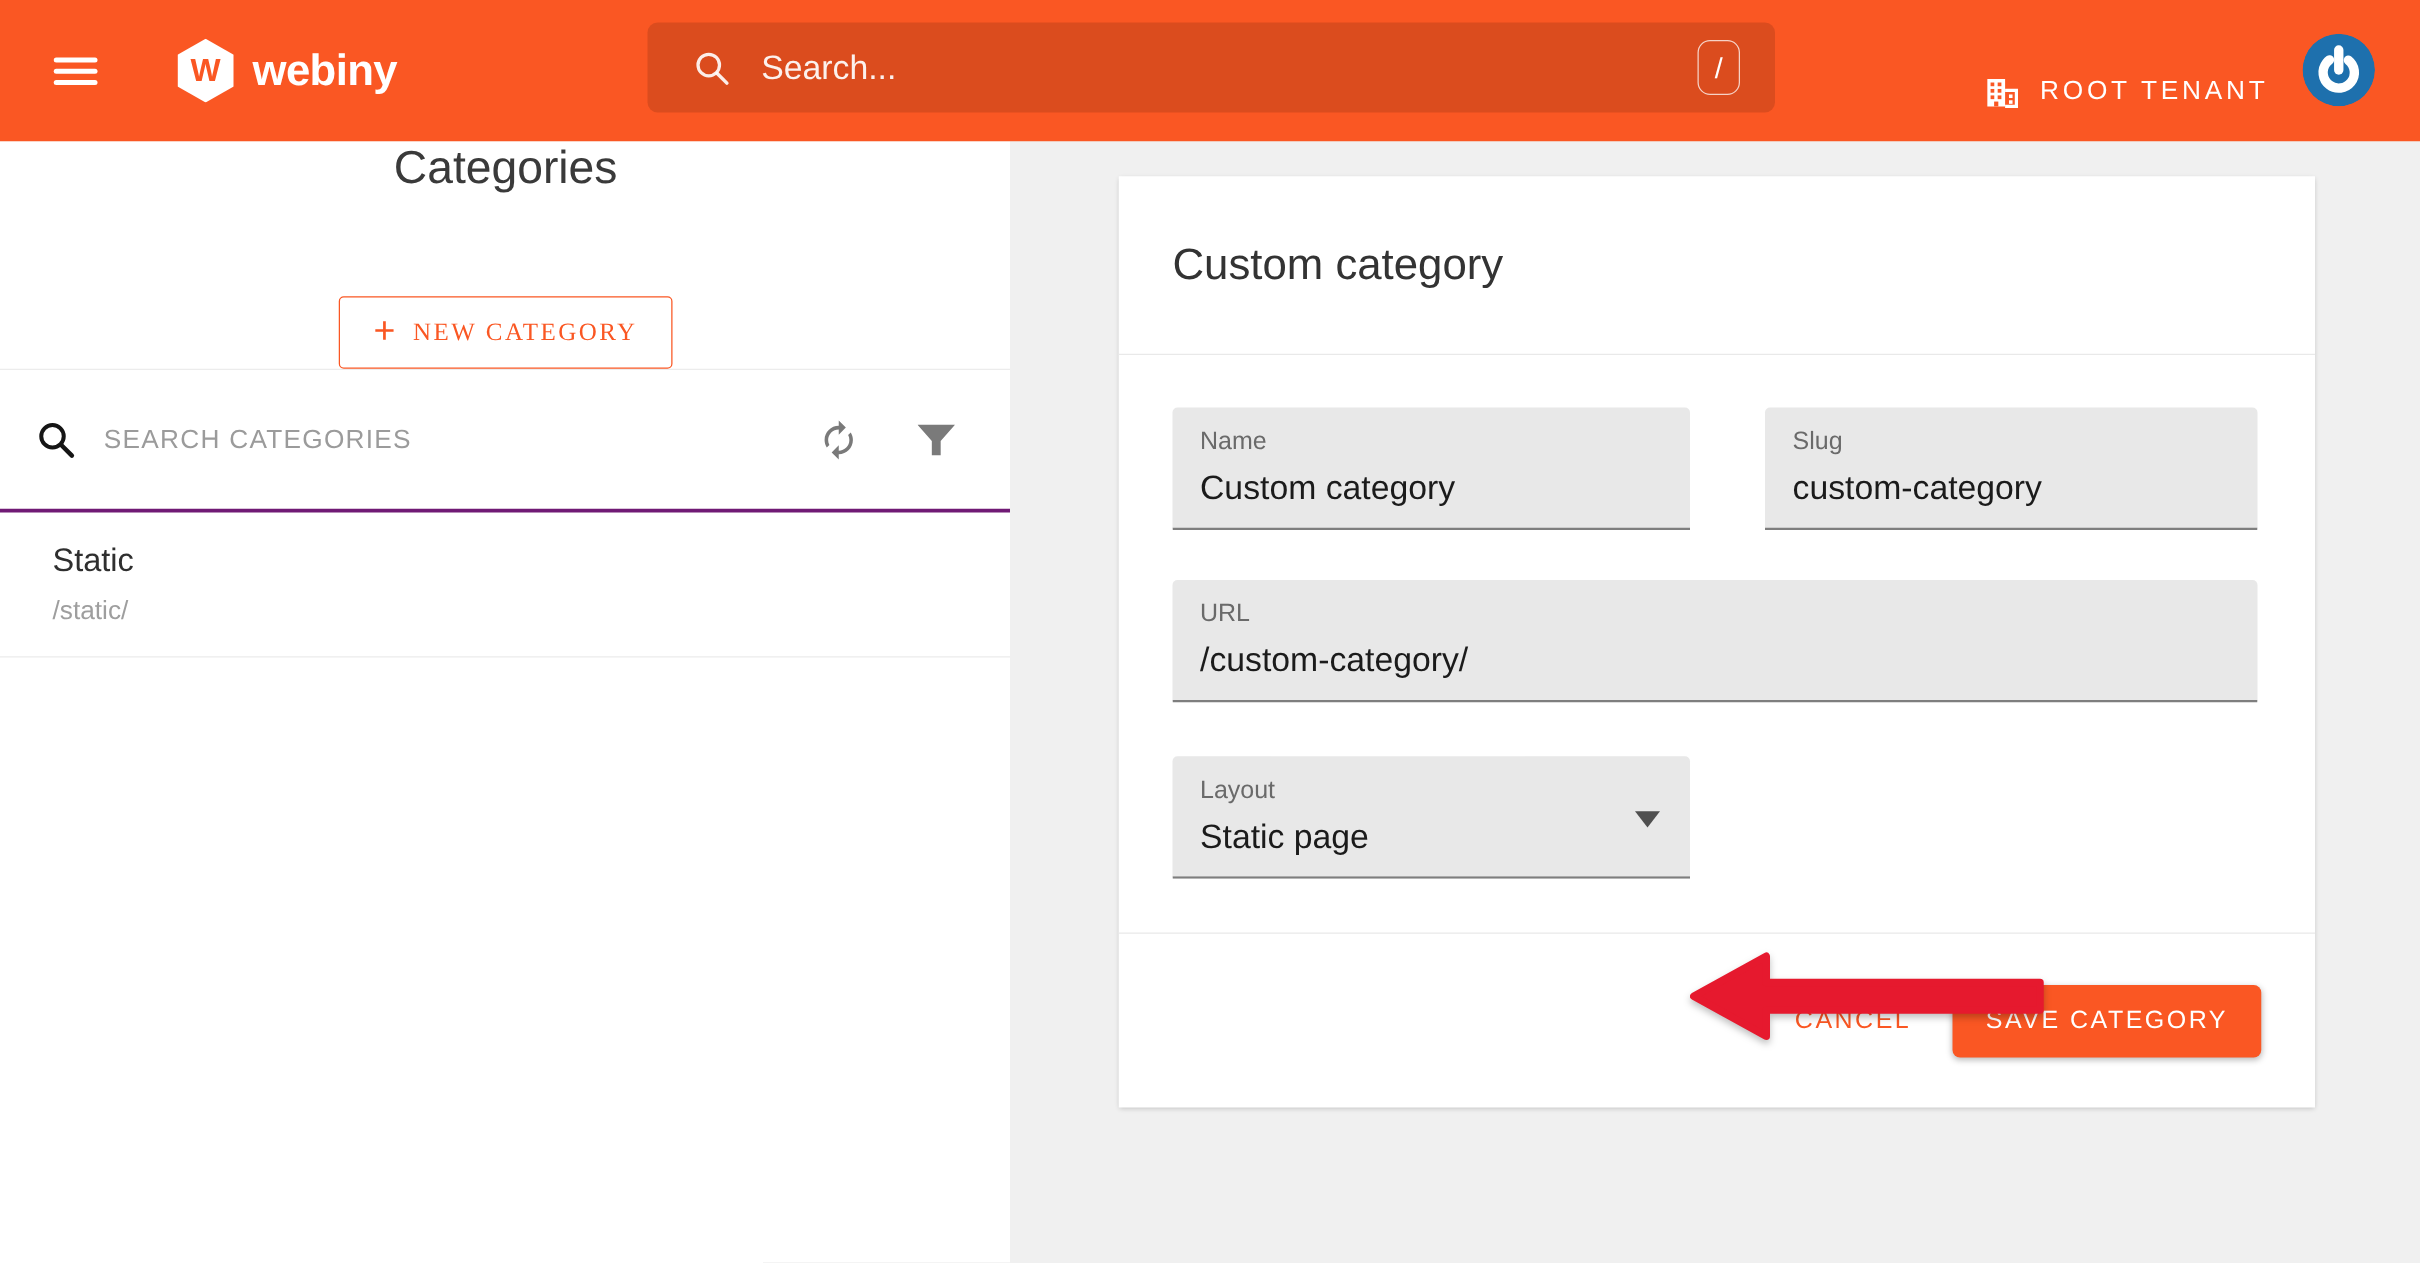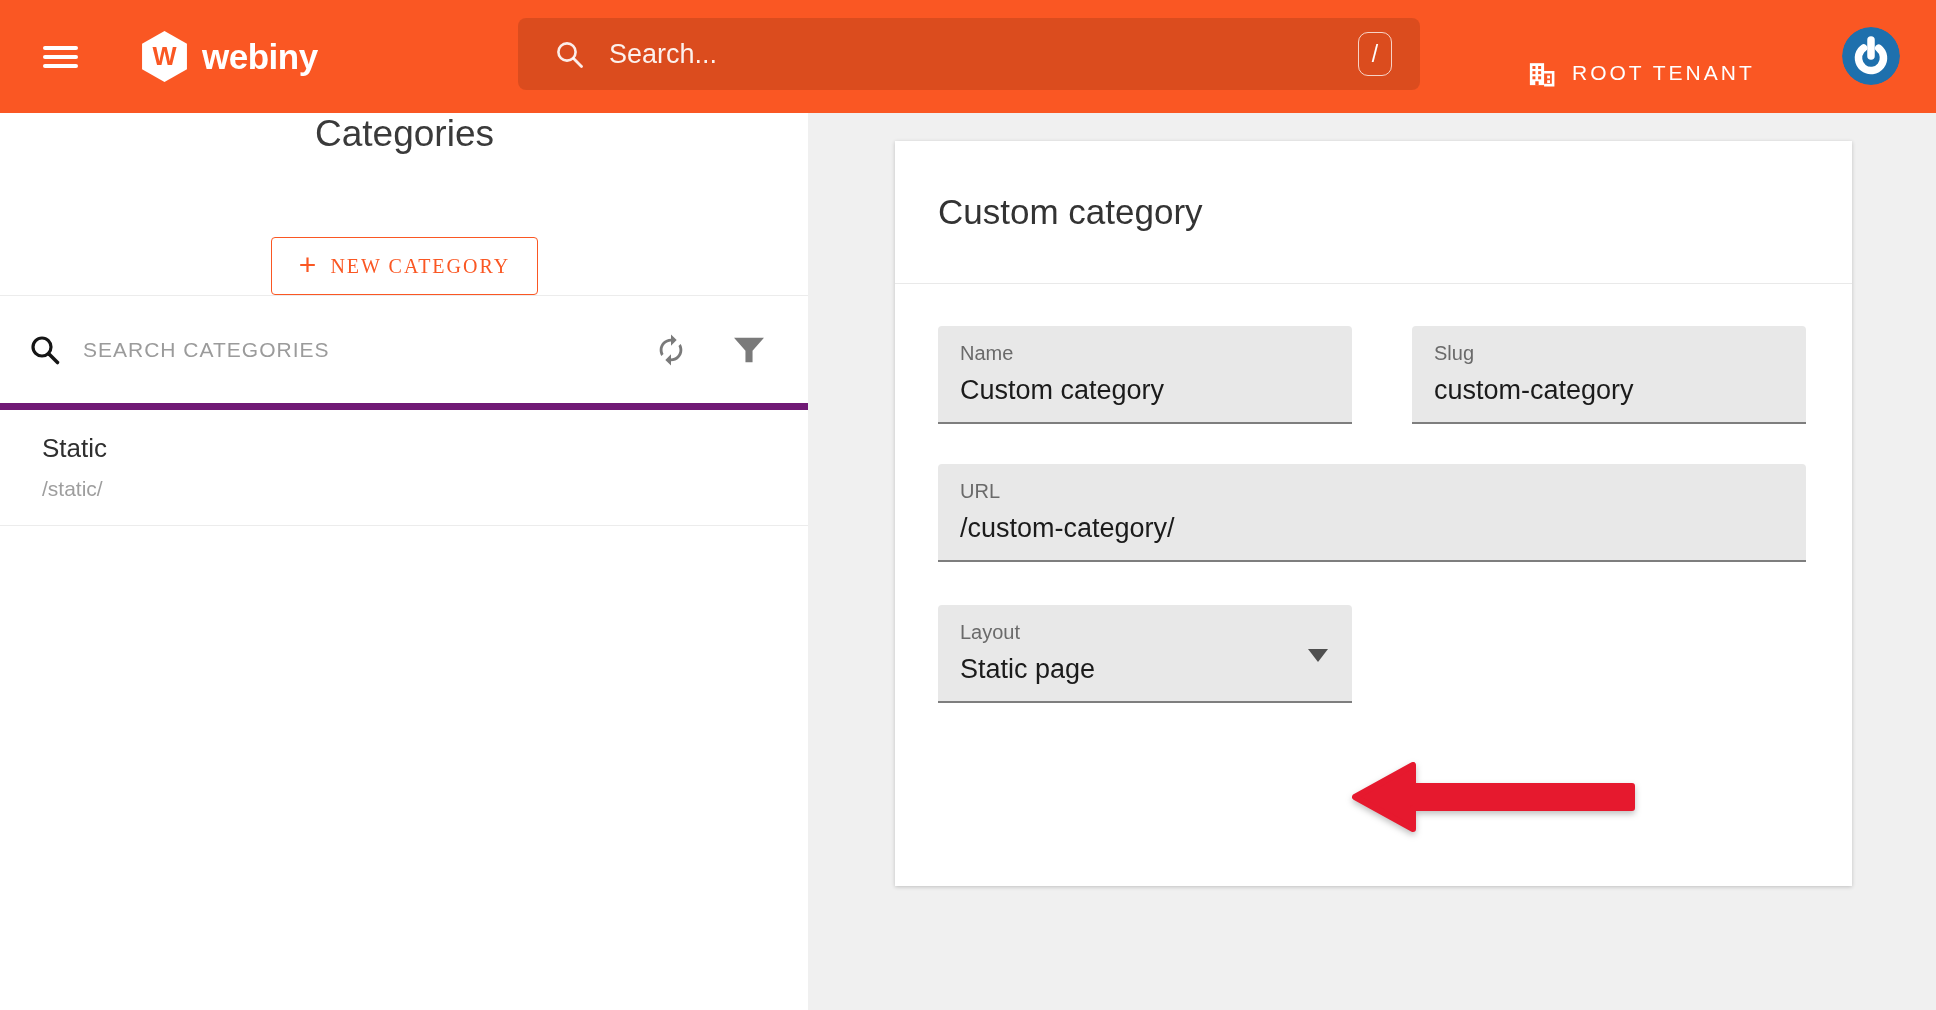--- a/index.html
+++ b/index.html
@@ -13,33 +13,33 @@
   .logo { position:absolute; left:142px; top:31px; display:flex; align-items:center; }
   .logo-hex { width:45px; height:51px; }
   .logo-word { color:#fff; font-size:35px; font-weight:bold; letter-spacing:-0.5px; margin-left:15px; }
 
   .gsearch { position:absolute; left:518px; top:18px; width:902px; height:72px; background:rgba(0,0,0,0.12); border-radius:8px; display:flex; align-items:center; }
   .gsearch svg { margin-left:36px; flex:none; }
   .gsearch input { flex:1; margin-left:24px; background:transparent; border:none; outline:none; color:#fff; font-size:27px; font-family:"Liberation Sans",sans-serif; }
   .gsearch input::placeholder { color:rgba(255,255,255,0.92); }
   .shortcut { flex:none; width:34px; height:44px; margin-right:28px; border:1.5px solid rgba(255,255,255,0.75); border-radius:10px; color:#fff; font-size:23px; display:flex; align-items:center; justify-content:center; }
 
-  .tenant { position:absolute; left:1526px; top:0; height:146px; display:flex; align-items:center; gap:15px; cursor:pointer; }
+  .tenant { position:absolute; left:1586px; top:0; height:146px; display:flex; align-items:center; gap:15px; cursor:pointer; }
   .tenant-label { color:#fff; font-size:21px; letter-spacing:3px; font-weight:400; white-space:nowrap; }
   .avatar { position:absolute; left:1842px; top:27px; width:58px; height:58px; border-radius:50%; cursor:pointer; }
 
   
   .sidebar { position:absolute; left:0; top:113px; width:808px; height:897px; background:#fff; }
   .side-head { height:183px; display:flex; align-items:center; justify-content:space-between; padding:0 42px 0 43px; border-bottom:1px solid #ececec;flex-direction:column; }
   .page-title { font-size:37px; color:#3a3a3a; font-weight:400; }
   .new-btn { display:inline-flex; align-items:center; gap:14px; height:58px; padding:0 27px; background:#fff; border:1px solid #fa5723; border-radius:4px; color:#fa5723; cursor:pointer; }
   .new-btn .plus { font-size:30px; font-weight:300; line-height:1; margin-top:-3px; }
   .new-btn .lbl { font-size:20px; letter-spacing:2px; font-family:Liberation Serif, serif; }
 
-  .side-search { height:114px; display:flex; align-items:center; padding:0 40px 0 28px; border-bottom:7px solid #701a75; }
+  .side-search { height:114px; display:flex; align-items:center; padding:0 40px 0 28px; border-bottom:3px solid #701a75; }
   .side-search input { flex:1; margin-left:22px; border:none; outline:none; font-size:21px; letter-spacing:1px; color:#333; font-family:"Liberation Sans",sans-serif; min-width:0; }
   .side-search input::placeholder { color:#9b9b9b; }
   .icon-btn { background:none; border:none; cursor:pointer; padding:4px; display:flex; align-items:center; justify-content:center; }
   .icon-btn.refresh { margin-right:38px; }
 
   .cat-item { padding:23px 35px 24px 42px; border-bottom:1px solid #ececec; cursor:pointer; }
   .cat-item .name { font-size:26px; color:#2f2f2f; }
   .cat-item .url { font-size:21px; color:#9e9e9e; margin-top:13px; }
 
   
@@ -187,15 +187,19 @@
           <div class="fvalue">Static page</div>
           <div class="caret"></div>
         </div>
       </div>
 
       <svg class="arrow-annot" width="292" height="90" viewBox="0 0 292 90">
         <polygon points="6,43 64,11 64,32 283,32 283,54 64,54 64,75" fill="#e6192e" stroke="#e6192e" stroke-width="6" stroke-linejoin="round"></polygon>
       </svg>
     </div>
 
+    <div class="card-foot">
+      <button class="cancel-btn">CANCEL</button>
+      <button class="save-btn">SAVE CATEGORY</button>
+    </div>
 
   </div>
 </div>
 
 </body></html>

